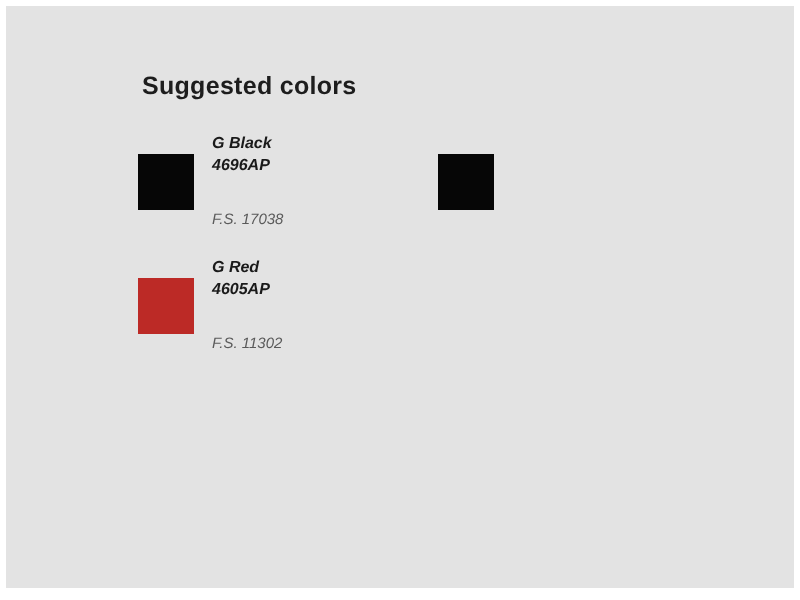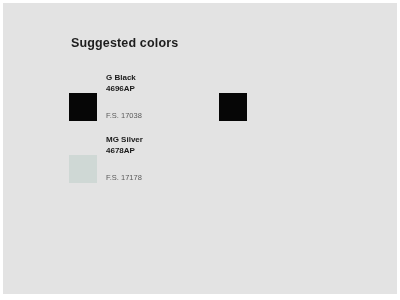--- a/index.html
+++ b/index.html
@@ -46,21 +46,22 @@
   #color-grid {
     display: grid;
     grid-template-columns: 150px 150px;
     grid-auto-rows: 62px;
     column-gap: 0px;
     row-gap: 0px;
   }
 
   .color-entry {
     display: flex;
-    align-items: flex-end;
+    align-items: center;
+    font-style: italic;
   }
 
   .swatch {
     width: 28px;
     height: 28px;
     flex: 0 0 28px;
     margin-top: 1px;
   }
 
   .entry-text {
@@ -111,25 +112,25 @@
           <div class="entry-code">4696AP</div>
           <div class="entry-fs">F.S. 17038</div>
         </div>
       </div>
 
       <div class="color-entry">
         <div class="swatch" style="background: rgb(6, 6, 6);"></div>
       </div>
 
 
-
       <div class="color-entry">
-        <div class="swatch" style="background: rgb(207, 216, 213);"></div>
+        <div class="swatch" style="background: rgb(188, 42, 38);"></div>
         <div class="entry-text">
-          <div class="entry-name">MG Silver</div>
-          <div class="entry-code">4678AP</div>
-          <div class="entry-fs">F.S. 17178</div>
+          <div class="entry-name">G Red</div>
+          <div class="entry-code">4605AP</div>
+          <div class="entry-fs">F.S. 11302</div>
         </div>
       </div>
+
 
     </div>
   </div>
 </div>
 
 </body></html>

